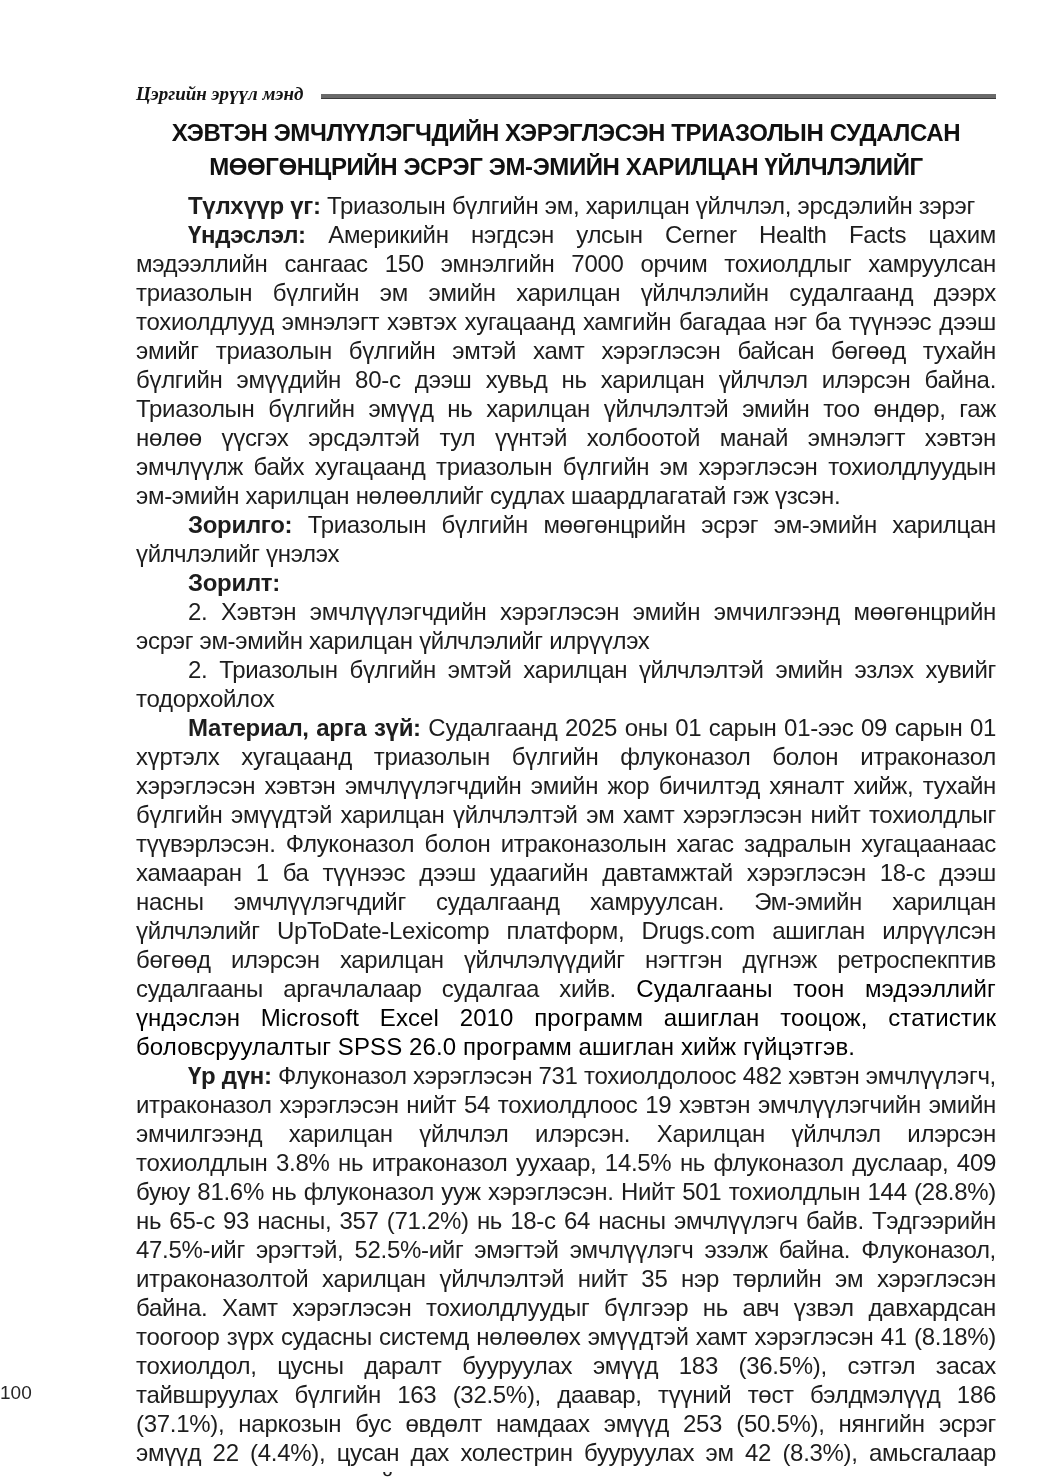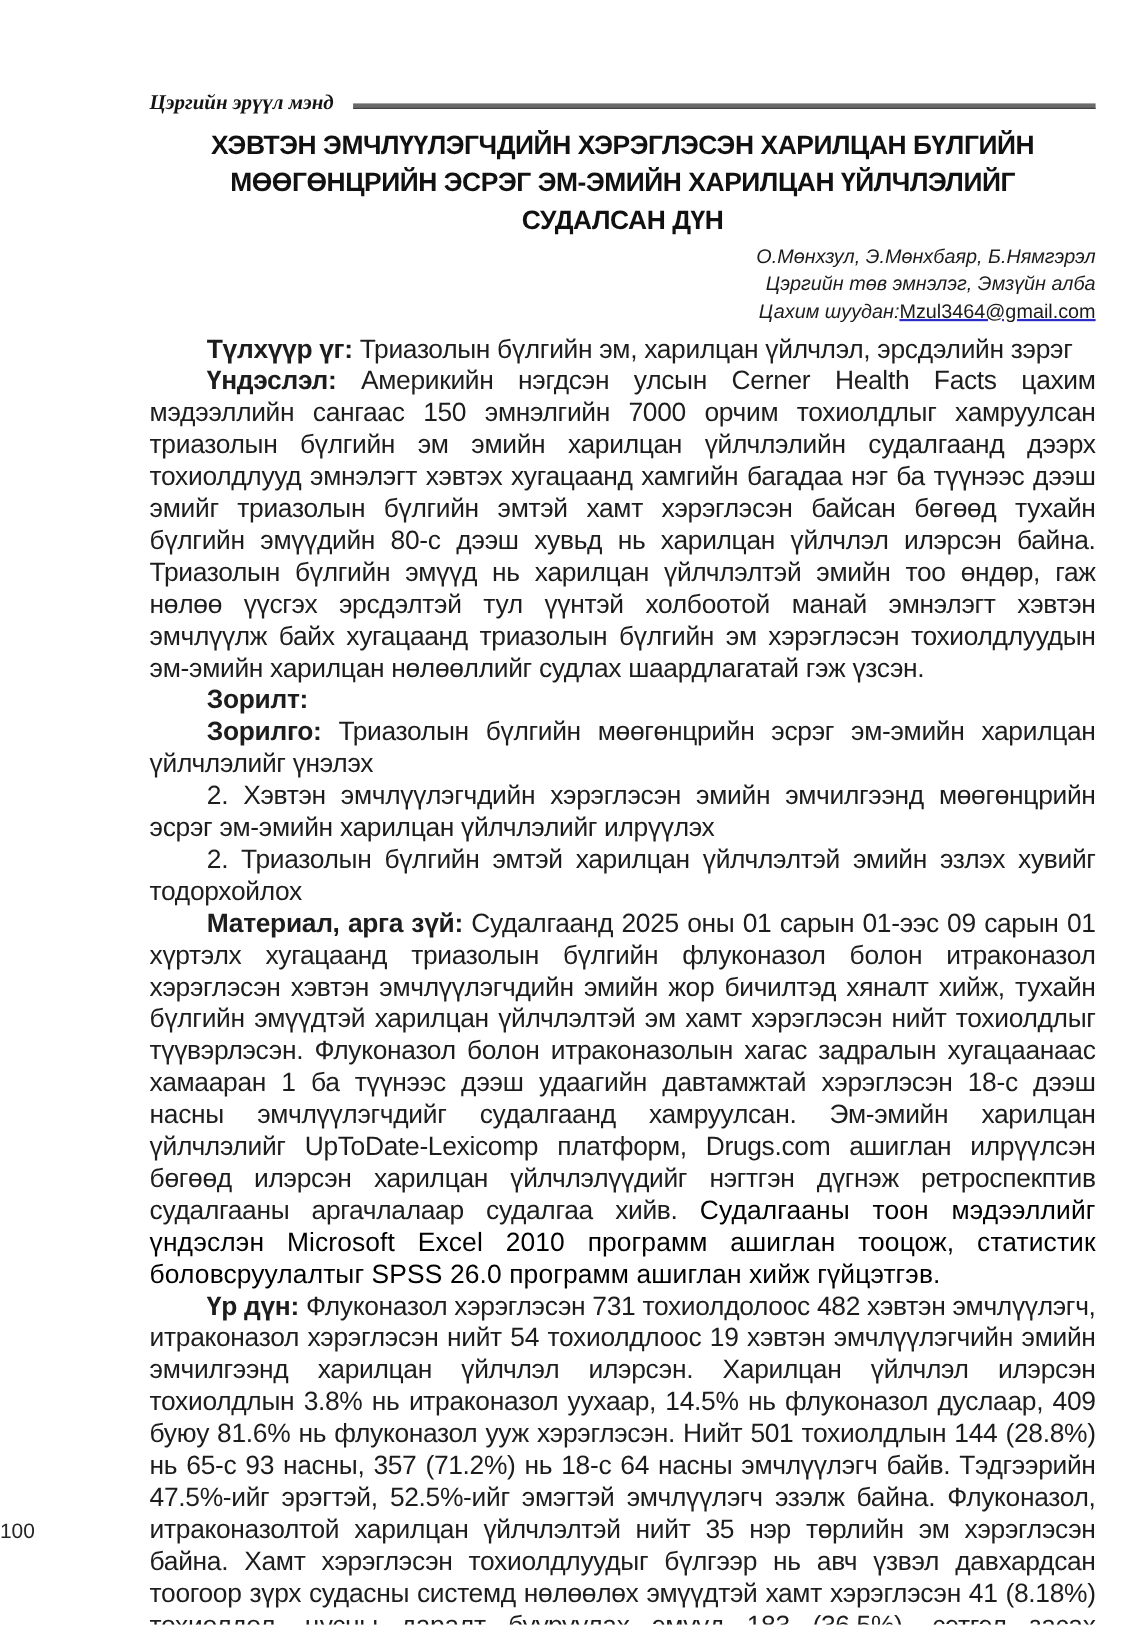--- a/index.html
+++ b/index.html
@@ -56,39 +56,33 @@
 
 <div class="page">
   <div class="content">
 
     <div class="journal-header">
       <span class="journal-name">Цэргийн эрүүл мэнд</span>
       <div class="header-rule"></div>
     </div>
 
     <h1 class="title">
-      <div>ХЭВТЭН ЭМЧЛҮҮЛЭГЧДИЙН ХЭРЭГЛЭСЭН ХАРИЛЦАН БҮЛГИЙН</div>
+      <div>ХЭВТЭН ЭМЧЛҮҮЛЭГЧДИЙН ХЭРЭГЛЭСЭН ТРИАЗОЛЫН СУДАЛСАН</div>
       <div>МӨӨГӨНЦРИЙН ЭСРЭГ ЭМ-ЭМИЙН ХАРИЛЦАН ҮЙЛЧЛЭЛИЙГ</div>
-      <div>СУДАЛСАН ДҮН</div>
     </h1>
 
-    <div class="authors">
-      <div>О.Мөнхзул, Э.Мөнхбаяр, Б.Нямгэрэл</div>
-      <div>Цэргийн төв эмнэлэг, Эмзүйн алба</div>
-      <div><span>Цахим шуудан:</span><a class="email">Mzul3464@gmail.com</a></div>
-    </div>
 
     <div class="body-text">
       <p><span class="lead">Түлхүүр үг:</span><span> Триазолын бүлгийн эм, харилцан үйлчлэл, эрсдэлийн зэрэг</span></p>
 
       <p><span class="lead">Үндэслэл:</span><span> Америкийн нэгдсэн улсын Cerner Health Facts цахим мэдээллийн сангаас 150 эмнэлгийн 7000 орчим тохиолдлыг хамруулсан триазолын бүлгийн эм эмийн харилцан үйлчлэлийн судалгаанд дээрх тохиолдлууд эмнэлэгт хэвтэх хугацаанд хамгийн багадаа нэг ба түүнээс дээш эмийг триазолын бүлгийн эмтэй хамт хэрэглэсэн байсан бөгөөд тухайн бүлгийн эмүүдийн 80-с дээш хувьд нь харилцан үйлчлэл илэрсэн байна. Триазолын бүлгийн эмүүд нь харилцан үйлчлэлтэй эмийн тоо өндөр, гаж нөлөө үүсгэх эрсдэлтэй тул үүнтэй холбоотой манай эмнэлэгт хэвтэн эмчлүүлж байх хугацаанд триазолын бүлгийн эм хэрэглэсэн тохиолдлуудын эм-эмийн харилцан нөлөөллийг судлах шаардлагатай гэж үзсэн.</span></p>
 
+      <p><span class="lead">Зорилго:</span><span> Триазолын бүлгийн мөөгөнцрийн эсрэг эм-эмийн харилцан үйлчлэлийг үнэлэх</span></p>
+
       <p><span class="lead">Зорилт:</span></p>
-
-      <p><span class="lead">Зорилго:</span><span> Триазолын бүлгийн мөөгөнцрийн эсрэг эм-эмийн харилцан үйлчлэлийг үнэлэх</span></p>
 
       <p>2. Хэвтэн эмчлүүлэгчдийн хэрэглэсэн эмийн эмчилгээнд мөөгөнцрийн эсрэг эм-эмийн харилцан үйлчлэлийг илрүүлэх</p>
       <p>2. Триазолын бүлгийн эмтэй харилцан үйлчлэлтэй эмийн эзлэх хувийг тодорхойлох</p>
 
       <p><span class="lead">Материал, арга зүй:</span><span> Судалгаанд 2025 оны 01 сарын 01-ээс 09 сарын 01 хүртэлх хугацаанд триазолын бүлгийн флуконазол болон итраконазол хэрэглэсэн хэвтэн эмчлүүлэгчдийн эмийн жор бичилтэд хяналт хийж, тухайн бүлгийн эмүүдтэй харилцан үйлчлэлтэй эм хамт хэрэглэсэн нийт  тохиолдлыг түүвэрлэсэн. Флуконазол болон итраконазолын хагас задралын хугацаанаас хамааран 1 ба түүнээс дээш удаагийн давтамжтай хэрэглэсэн 18-с дээш насны эмчлүүлэгчдийг судалгаанд хамруулсан. Эм-эмийн харилцан үйлчлэлийг UpToDate-Lexicomp платформ, Drugs.com ашиглан илрүүлсэн бөгөөд илэрсэн харилцан үйлчлэлүүдийг нэгтгэн дүгнэж ретроспекптив судалгааны аргачлалаар судалгаа хийв. </span><span class="alt">Судалгааны тоон мэдээллийг үндэслэн Microsoft Excel 2010 программ ашиглан тооцож, статистик боловсруулалтыг SPSS 26.0 программ ашиглан хийж гүйцэтгэв.</span></p>
 
       <p><span class="lead">Үр дүн:</span><span> Флуконазол хэрэглэсэн 731  тохиолдолоос 482 хэвтэн эмчлүүлэгч, итраконазол хэрэглэсэн нийт 54 тохиолдлоос  19 хэвтэн эмчлүүлэгчийн эмийн эмчилгээнд харилцан үйлчлэл илэрсэн. Харилцан үйлчлэл илэрсэн тохиолдлын 3.8% нь итраконазол уухаар, 14.5% нь флуконазол дуслаар, 409 буюу 81.6% нь флуконазол ууж хэрэглэсэн. Нийт 501 тохиолдлын 144 (28.8%) нь 65-с 93 насны, 357 (71.2%) нь 18-с 64 насны эмчлүүлэгч байв. Тэдгээрийн 47.5%-ийг эрэгтэй, 52.5%-ийг эмэгтэй эмчлүүлэгч эзэлж байна. Флуконазол, итраконазолтой харилцан үйлчлэлтэй нийт 35 нэр төрлийн эм хэрэглэсэн байна. Хамт хэрэглэсэн тохиолдлуудыг бүлгээр нь авч үзвэл давхардсан тоогоор зүрх судасны системд нөлөөлөх эмүүдтэй хамт хэрэглэсэн 41 (8.18%) тохиолдол, цусны даралт бууруулах эмүүд 183 (36.5%), сэтгэл засах тайвшруулах бүлгийн 163 (32.5%), даавар, түүний төст бэлдмэлүүд 186 (37.1%), наркозын бус өвдөлт намдаах эмүүд 253 (50.5%), нянгийн эсрэг эмүүд 22 (4.4%), цусан дах холестрин бууруулах эм 42 (8.3%), амьсгалаар хэрэглэх кортикостеройд</span></p>
     </div>
 
   </div>

